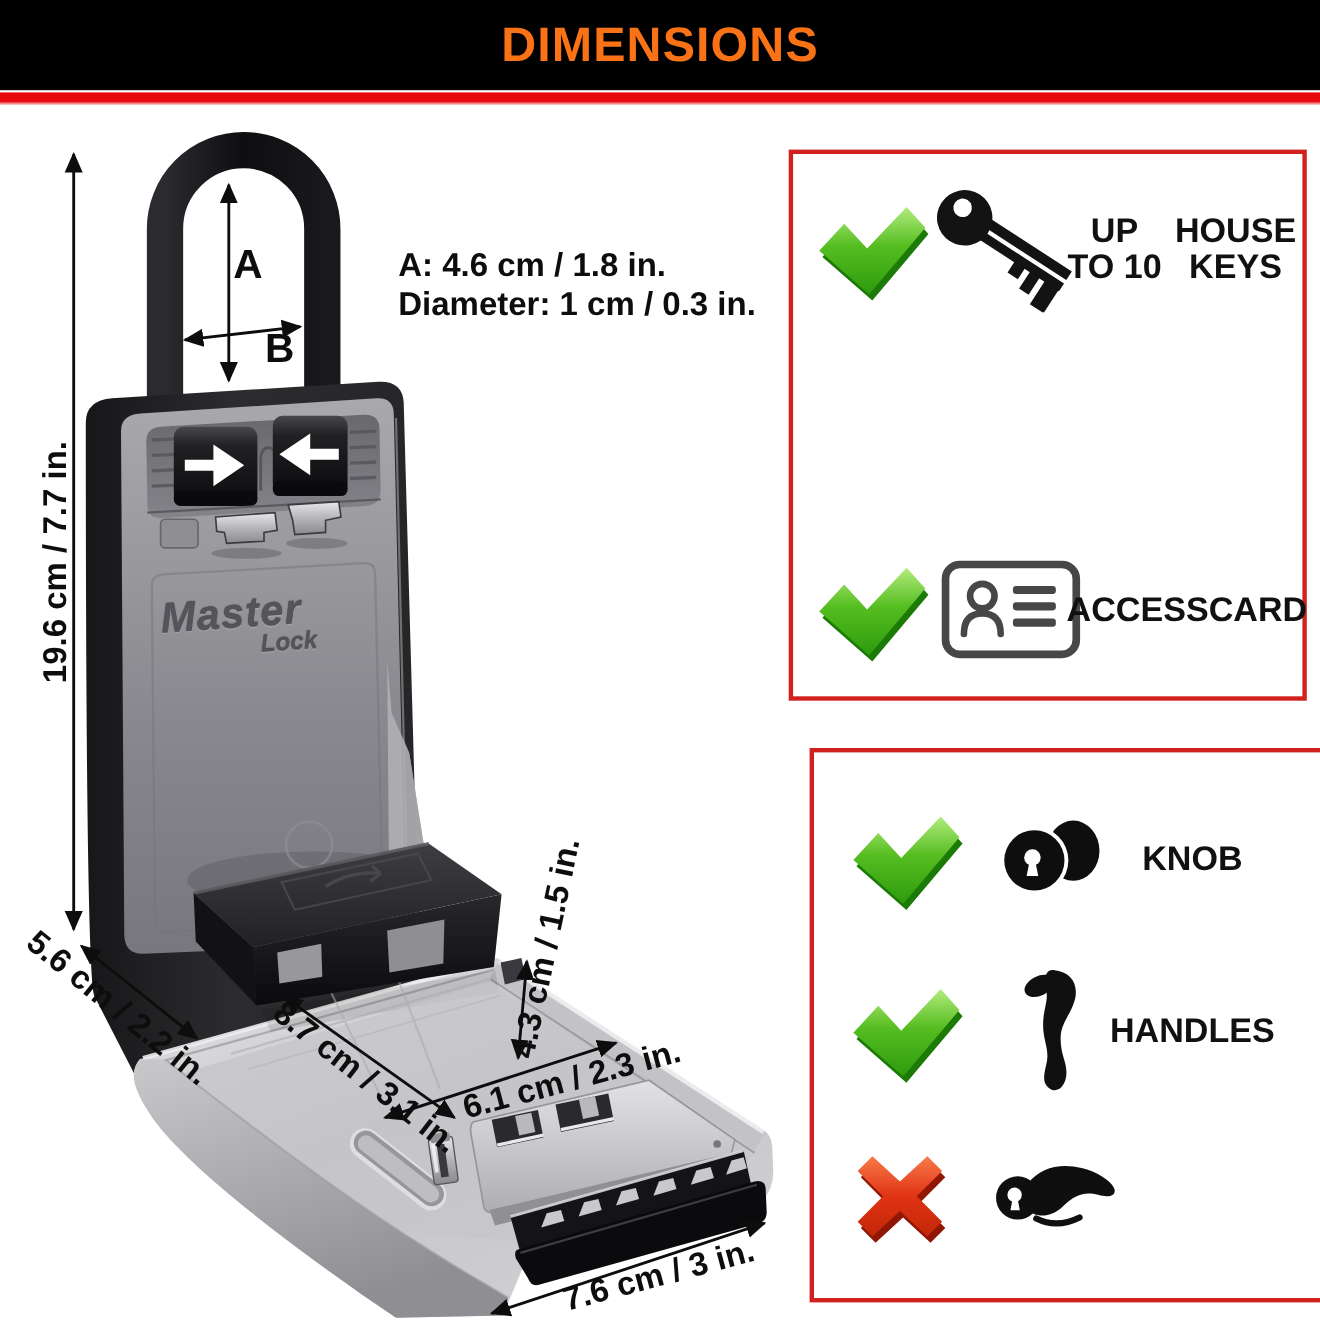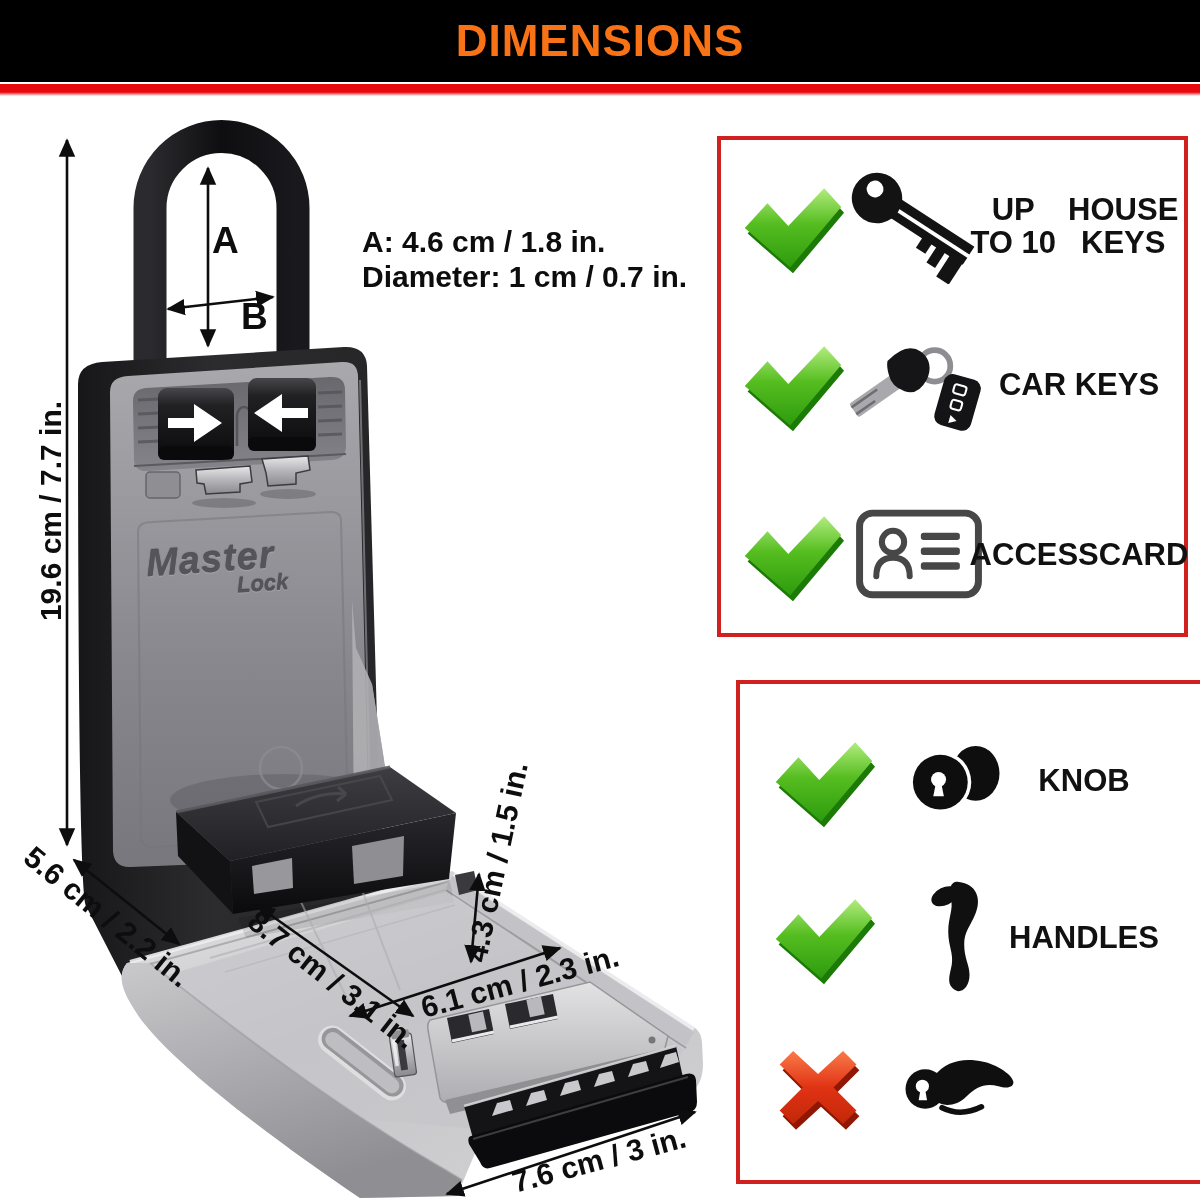--- a/index.html
+++ b/index.html
@@ -260,21 +260,21 @@
       <path d="M74,860 L179,944"></path>
       <path d="M258,906 L413,1016"></path>
       <path d="M350,1016 L560,948"></path>
       <path d="M479,874 L471,962"></path>
       <path d="M447,1194 L695,1112"></path>
     </g>
   </svg>
 
   <div class="dim" id="spec-block">
     <div>A: 4.6 cm / 1.8 in.</div>
-    <div>Diameter: 1 cm / 0.7 in.</div>
+    <div>Diameter: 1 cm / 0.3 in.</div>
   </div>
   <div class="dim" id="lbl-a">A</div>
   <div class="dim" id="lbl-b">B</div>
   <div class="dim" id="lbl-h">19.6 cm / 7.7 in.</div>
   <div class="dim" id="lbl-d56">5.6 cm / 2.2 in.</div>
   <div class="dim" id="lbl-d87">8.7 cm / 3.1 in.</div>
   <div class="dim" id="lbl-d61">6.1 cm / 2.3 in.</div>
   <div class="dim" id="lbl-d43">4.3 cm / 1.5 in.</div>
   <div class="dim" id="lbl-d76">7.6 cm / 3 in.</div>
 
@@ -307,45 +307,20 @@
             <rect x="129" y="38" width="16" height="28"></rect>
           </g>
         </svg>
       </div>
       <div class="plabel">
         <span>UP TO 10</span>
         <span>HOUSE KEYS</span>
       </div>
     </div>
 
-    <div class="prow" style="top:179px;">
-      <svg class="mark" width="104" height="96" viewBox="0 0 110 100">
-        <path d="M4,52 L28,26 L50,50 L88,10 L106,30 L52,94 Z" transform="translate(3,6)" fill="#1c7a06"></path>
-        <path d="M4,52 L28,26 L50,50 L88,10 L106,30 L52,94 Z" fill="url(#gC1)"></path>
-      </svg>
-      <div class="icon-box">
-        <svg width="168" height="118" viewBox="0 0 170 120">
-          <circle cx="104" cy="38" r="19" fill="none" stroke="#8e8e92" stroke-width="7"></circle>
-          <g transform="rotate(-35 78 42)">
-            <rect x="-10" y="32" width="80" height="20" rx="3" fill="#a9a9ad"></rect>
-            <path d="M-10,37 L28,37 M-10,47 L18,47" stroke="#6e6e72" stroke-width="3"></path>
-            <path d="M58,16 Q90,10 98,30 Q104,50 84,62 Q64,72 54,58 Q44,44 50,30 Q53,21 58,16 Z" fill="#151517"></path>
-          </g>
-          <g transform="rotate(16 130 85)">
-            <rect x="108" y="50" width="46" height="64" rx="11" fill="#141416"></rect>
-            <rect x="122" y="61" width="15" height="11" rx="3" fill="none" stroke="#fff" stroke-width="2.5"></rect>
-            <rect x="124" y="80" width="13" height="11" rx="3" fill="none" stroke="#fff" stroke-width="2.5"></rect>
-            <path d="M127,99 l9,5 -9,5 z" fill="#fff"></path>
-          </g>
-        </svg>
-      </div>
-      <div class="plabel">
-        <span>CAR KEYS</span>
-      </div>
-    </div>
 
     <div class="prow" style="top:349px;">
       <svg class="mark" width="104" height="96" viewBox="0 0 110 100">
         <path d="M4,52 L28,26 L50,50 L88,10 L106,30 L52,94 Z" transform="translate(3,6)" fill="#1c7a06"></path>
         <path d="M4,52 L28,26 L50,50 L88,10 L106,30 L52,94 Z" fill="url(#gC1)"></path>
       </svg>
       <div class="icon-box">
         <svg width="130" height="94" viewBox="0 0 140 100">
           <rect x="6" y="6" width="128" height="88" rx="14" fill="#fff" stroke="#474747" stroke-width="7.5"></rect>
           <circle cx="42" cy="37" r="12" fill="none" stroke="#474747" stroke-width="6.5"></circle>

